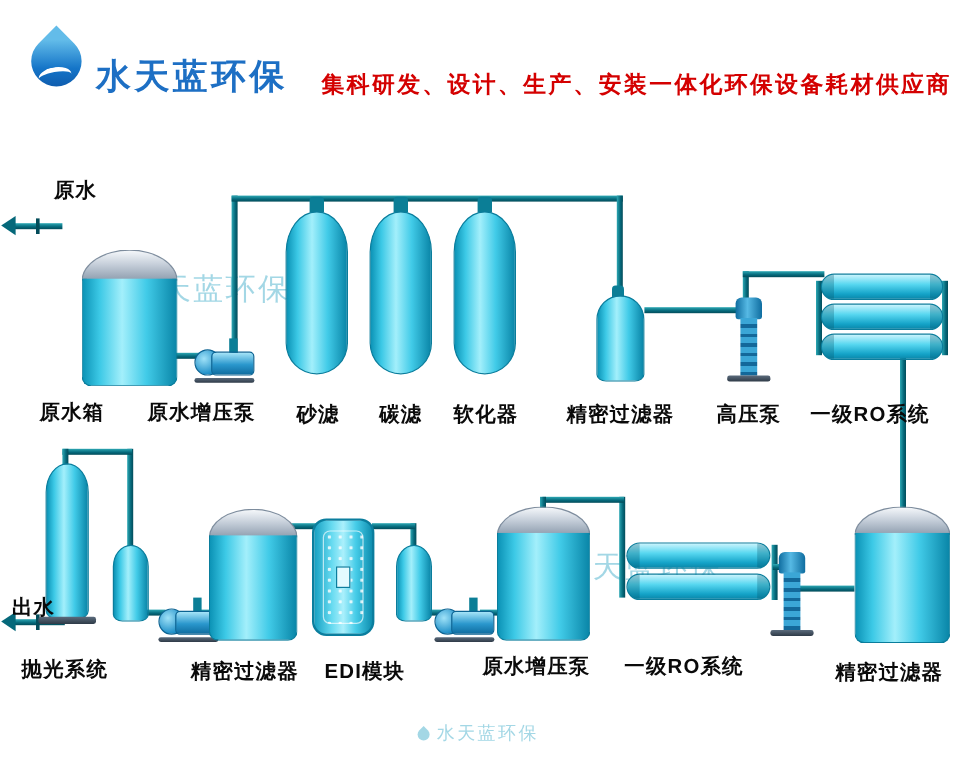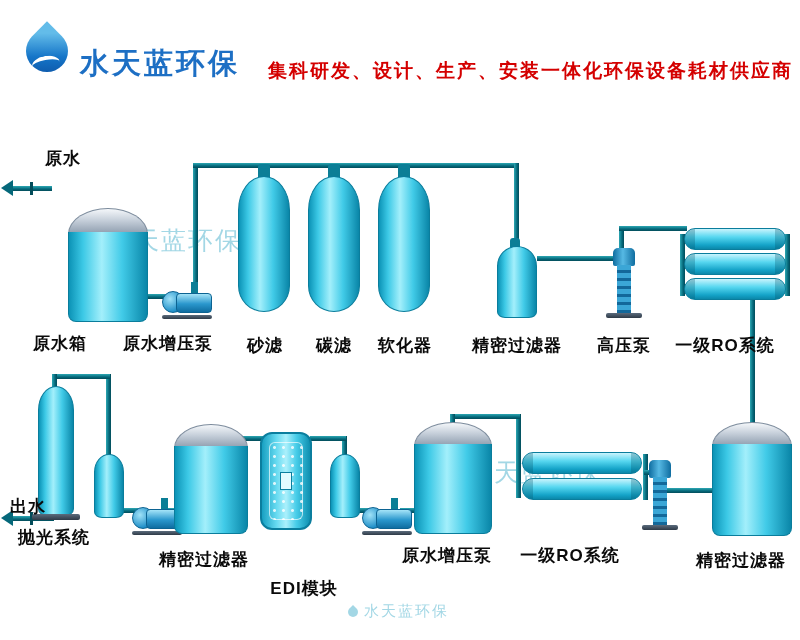--- a/index.html
+++ b/index.html
@@ -207,18 +207,18 @@
 <div class="lbl" style="left:18px;top:332px;width:84px">原水箱</div>
 <div class="lbl" style="left:116px;top:332px;width:104px">原水增压泵</div>
 <div class="lbl" style="left:225px;top:334px;width:80px">砂滤</div>
 <div class="lbl" style="left:294px;top:334px;width:80px">碳滤</div>
 <div class="lbl" style="left:363px;top:334px;width:84px">软化器</div>
 <div class="lbl" style="left:460px;top:334px;width:114px">精密过滤器</div>
 <div class="lbl" style="left:584px;top:334px;width:80px">高压泵</div>
 <div class="lbl" style="left:658px;top:334px;width:134px">一级RO系统</div>
 
 <div class="lbl" style="left:2px;top:495px;width:52px">出水</div>
-<div class="lbl" style="left:8px;top:526px;width:92px">抛光系统</div>
+<div class="lbl" style="left:8px;top:546px;width:92px">抛光系统</div>
 <div class="lbl" style="left:158px;top:548px;width:92px">精密过滤器</div>
-<div class="lbl" style="left:256px;top:577px;width:96px">EDI模块</div>
+<div class="lbl" style="left:256px;top:548px;width:96px">EDI模块</div>
 <div class="lbl" style="left:392px;top:544px;width:110px">原水增压泵</div>
 <div class="lbl" style="left:508px;top:544px;width:124px">一级RO系统</div>
 <div class="lbl" style="left:686px;top:549px;width:110px">精密过滤器</div>
 
 </body></html>

